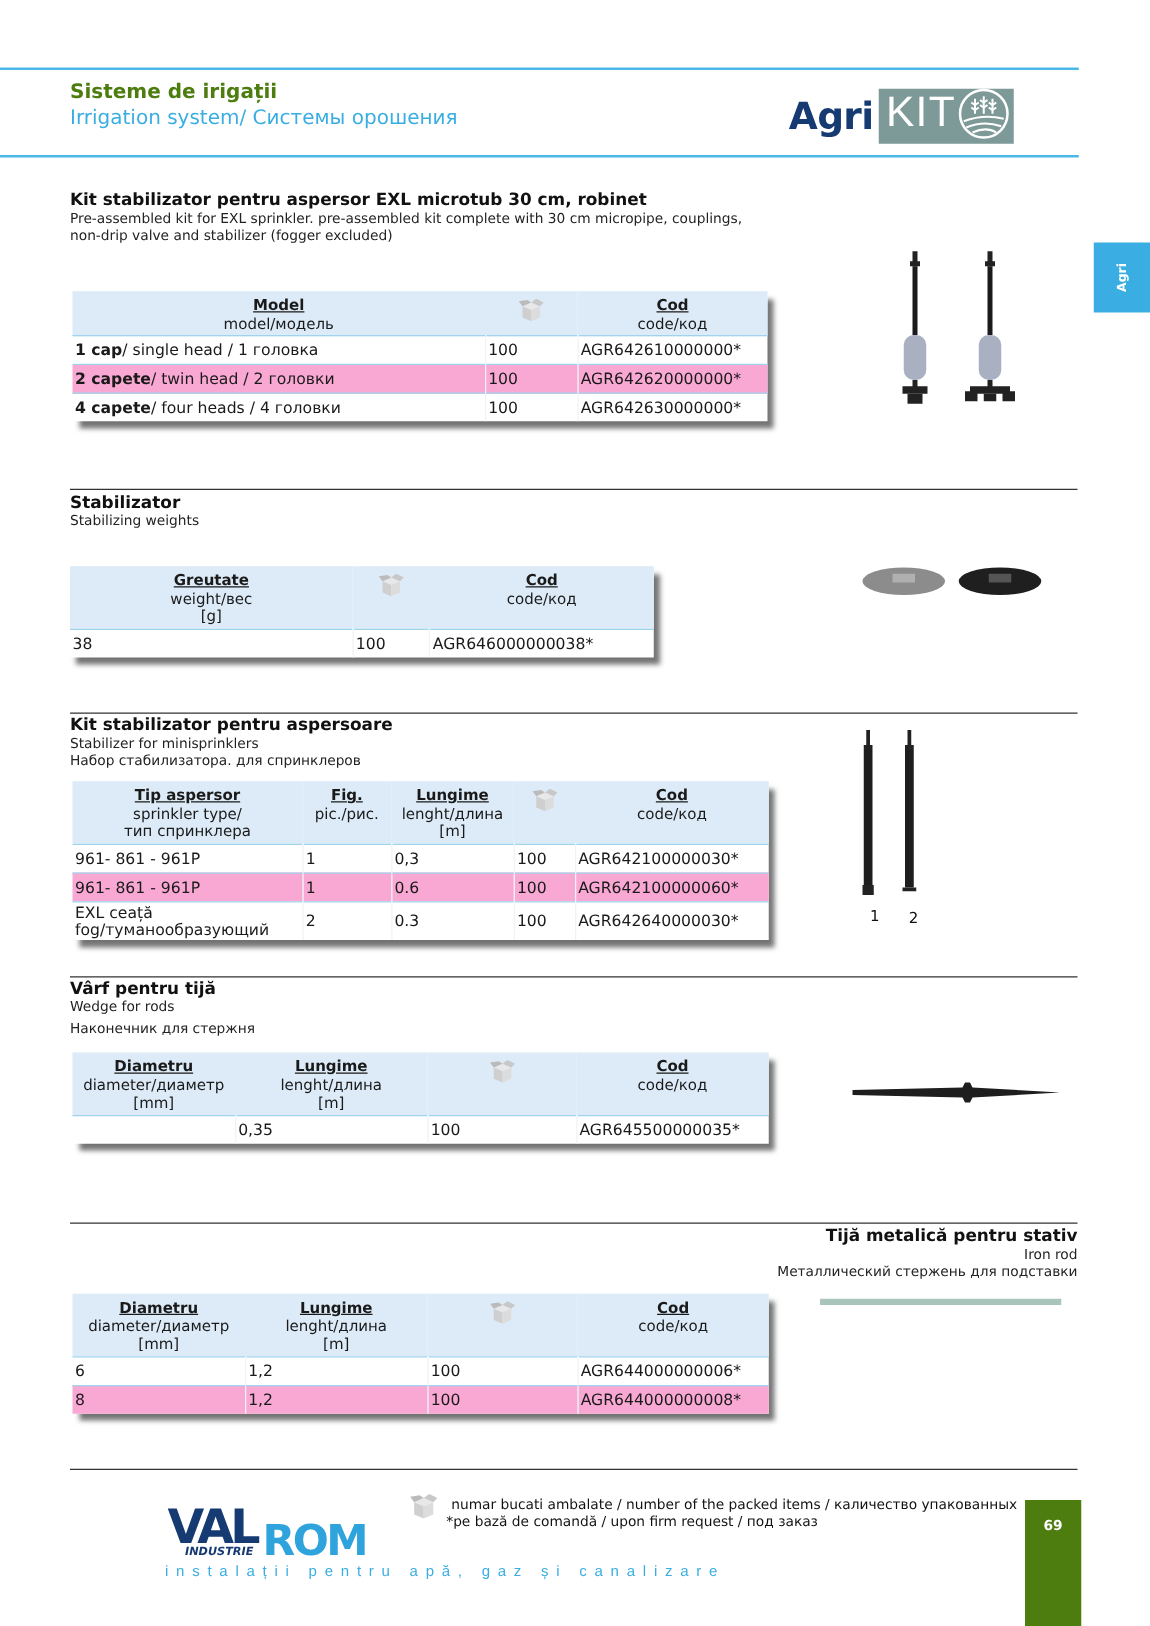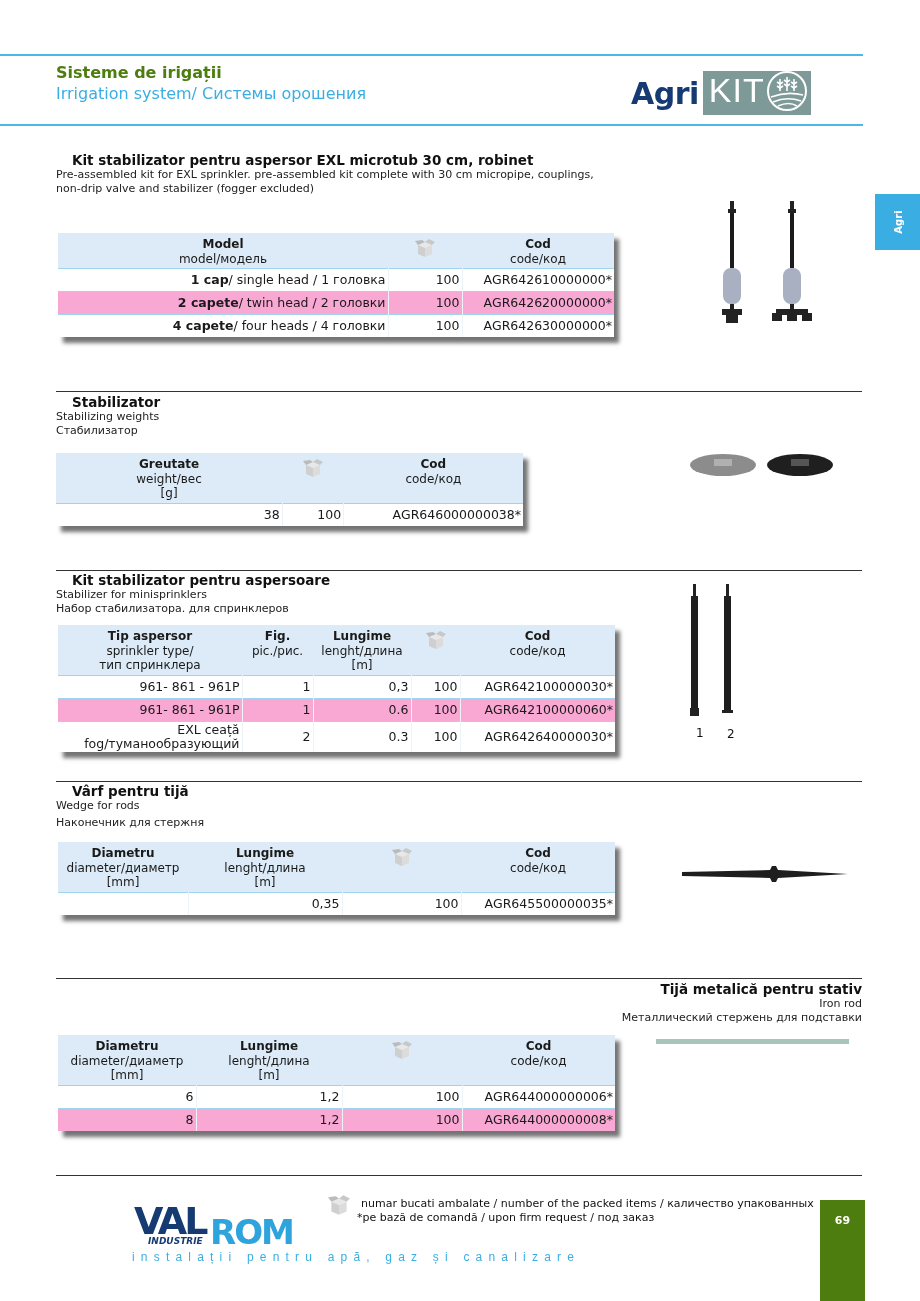--- a/index.html
+++ b/index.html
@@ -15,28 +15,28 @@
     .agri-word { font-family: "DejaVu Sans", sans-serif; font-weight: bold; font-size: 30px; color: #163a72; letter-spacing: -0.5px; margin-right: 4px; }
     .kit-box { background: #7e9a98; height: 44px; display: flex; align-items: flex-start; padding: 0 4px 0 6px; }
     .kit-word { font-family: "Liberation Sans", sans-serif; font-size: 34px; color: #ffffff; letter-spacing: 1px; }
     .kit-circle { width: 40px; height: 40px; border: 2.5px solid #fff; border-radius: 50%; margin-left: 2px; position: relative; overflow: hidden; }
 
     .side-tab { position: absolute; left: 875px; top: 194px; width: 45px; height: 56px; background: #3aaee3; }
     .side-tab span { position: absolute; left: 50%; top: 50%; transform: translate(-50%,-50%) rotate(-90deg); color: #fff; font-weight: bold; font-size: 10px; }
 
     .section { position: absolute; left: 56px; width: 806px; }
     .divider { position: absolute; left: 56px; width: 806px; height: 1px; background: #333; }
-    .s-title { font-size: 13.5px; font-weight: bold; color: #111; line-height: 15px; margin-left: 16px; }
+    .s-title { font-size: 13.5px; font-weight: bold; color: #111; line-height: 15px; }
     .s-line { font-size: 11px; color: #222; line-height: 14px; }
 
     .tbl-wrap { position: absolute; box-shadow: 5px 6px 4px rgba(0,0,0,0.55); background: #fff; }
     table { border-collapse: collapse; width: 100%; font-size: 12.5px; }
     th { background: #dcebf7; font-weight: normal; font-size: 12px; line-height: 14.5px; text-align: center; vertical-align: top; padding: 4px 2px 2px; }
-    th b { font-weight: bold; }
-    td { text-align: right; padding: 4px 2px; line-height: 14px; border-left: 1px solid #eef3f7; }
+    th b { font-weight: bold; text-decoration: underline; }
+    td { text-align: left; padding: 4px 2px; line-height: 14px; border-left: 1px solid #eef3f7; }
     td:first-child { border-left: none; }
     tr.alt td { background: #f9a8d4; }
     tbody tr { border-top: 1px solid #9fd3ee; }
     td b { font-weight: bold; }
 
     .box-icon { display: inline-block; width: 22px; height: 22px; }
 
     .img { position: absolute; }
     .fig-label { position: absolute; font-size: 12px; color: #111; }
 
@@ -141,21 +141,20 @@
       <rect x="72" y="118" width="10" height="8" fill="#222"></rect>
       <rect x="102" y="118" width="10" height="8" fill="#222"></rect>
       <rect x="87" y="120" width="10" height="6" fill="#222"></rect>
   </g>
 </svg>
 
 <div class="divider" style="top:391px;"></div>
 <div class="section" style="top:395px;">
   <div class="s-title">Stabilizator</div>
   <div class="s-line">Stabilizing weights</div>
-  <div class="s-line">Стабилизатор</div>
 </div>
 <div class="tbl-wrap" style="left:56px; top:453px; width:467px;">
   <table>
     <colgroup>
         <col style="width:288px">
         <col style="width:74px">
         <col style="width:197px">
       </colgroup>
     <thead>
         <tr>

